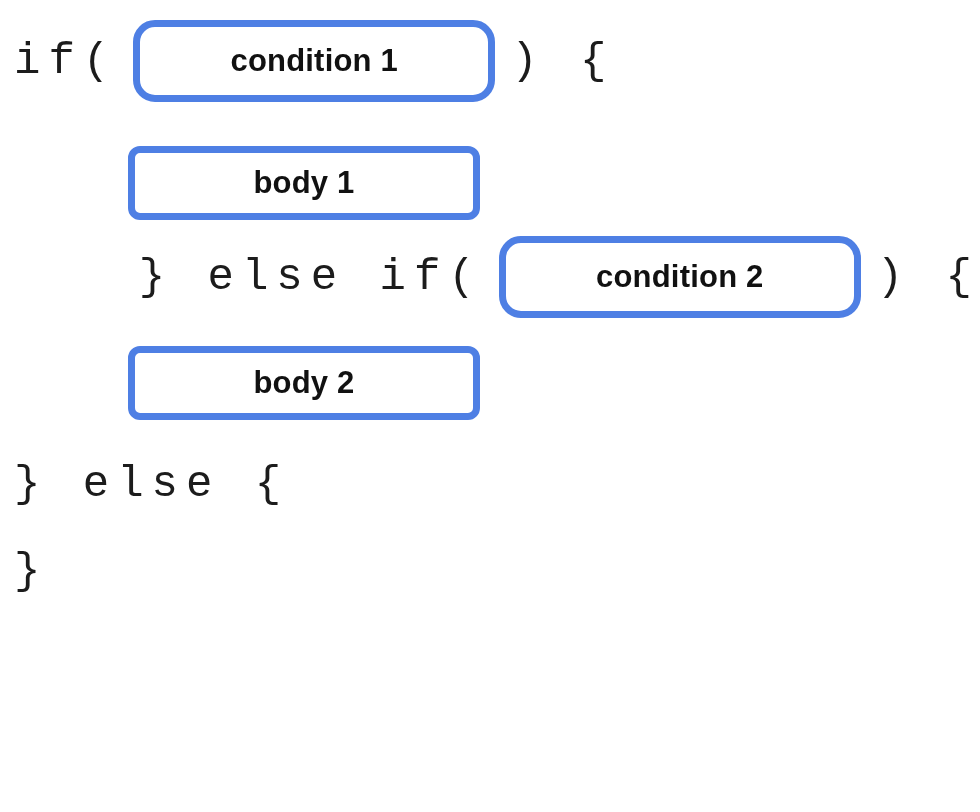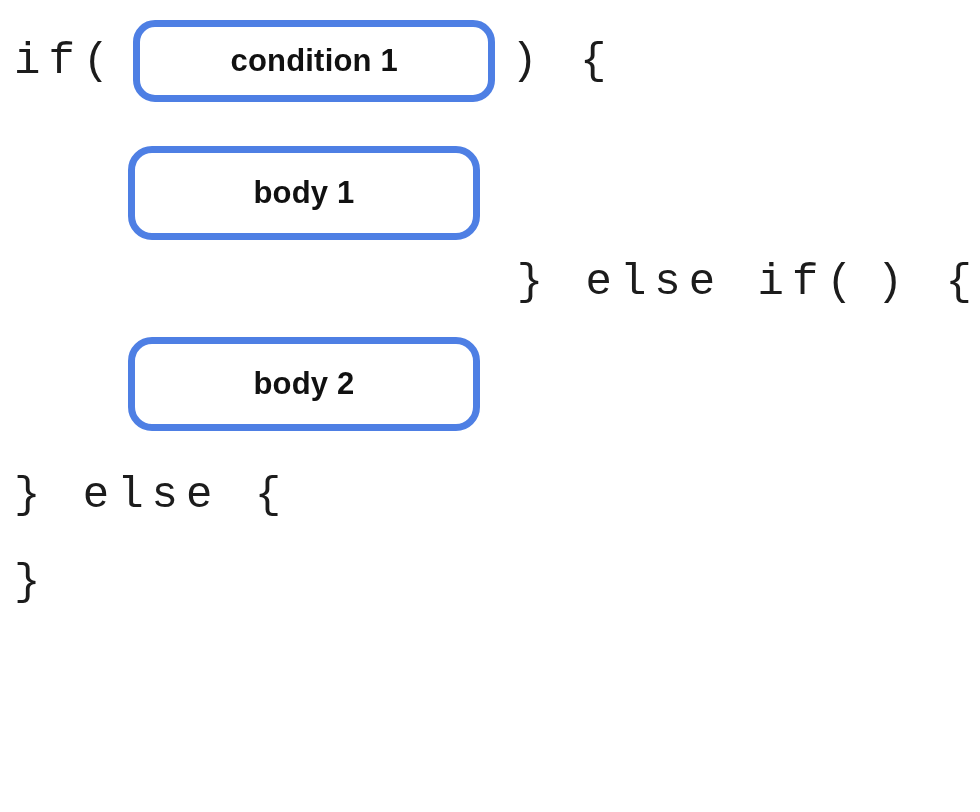--- a/index.html
+++ b/index.html
@@ -36,22 +36,22 @@
     display: flex;
     align-items: center;
     justify-content: center;
     flex: 0 0 auto;
   }
   .cond {
     width: 362px; height: 82px;
     border-radius: 22px;
   }
   .bodybox {
-    width: 352px; height: 94px;
-    border-radius: 24px;
+    width: 352px; height: 74px;
+    border-radius: 12px;
   }
   .label {
     font-family: "Liberation Sans", sans-serif;
     font-weight: 700;
     font-size: 31px;
     color: var(--label-color);
     letter-spacing: 0.2px;
     white-space: pre;
   }
   .r1 { margin-top: 20px; }
@@ -76,20 +76,23 @@
   </div>
 
   <div class="row r2 indent">
     <span class="slot bodybox">
       <span class="label">body 1</span>
     </span>
   </div>
 
   <div class="row r3">
     <span class="code">} else if(</span>
+    <span class="slot cond">
+      <span class="label">condition 2</span>
+    </span>
     <span class="code">) {</span>
   </div>
 
   <div class="row r4 indent">
     <span class="slot bodybox">
       <span class="label">body 2</span>
     </span>
   </div>
 
   <div class="row r5">

